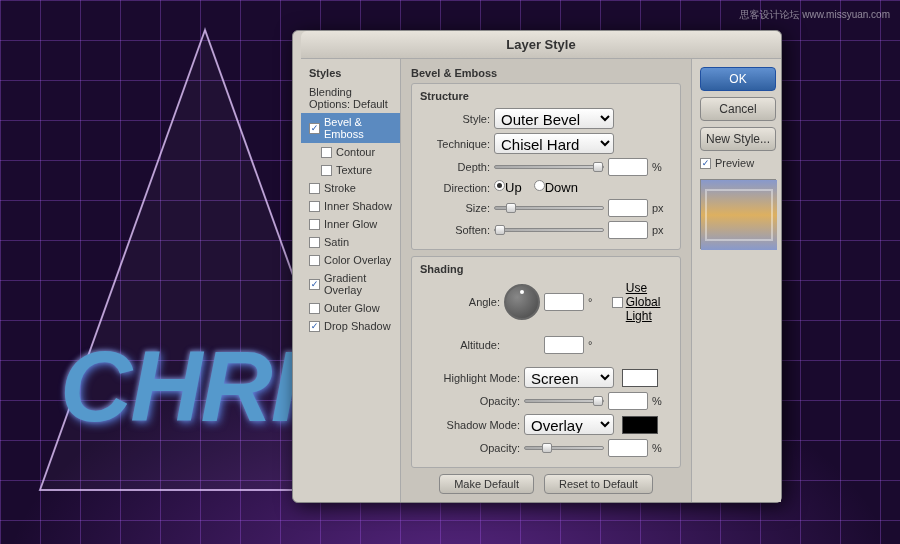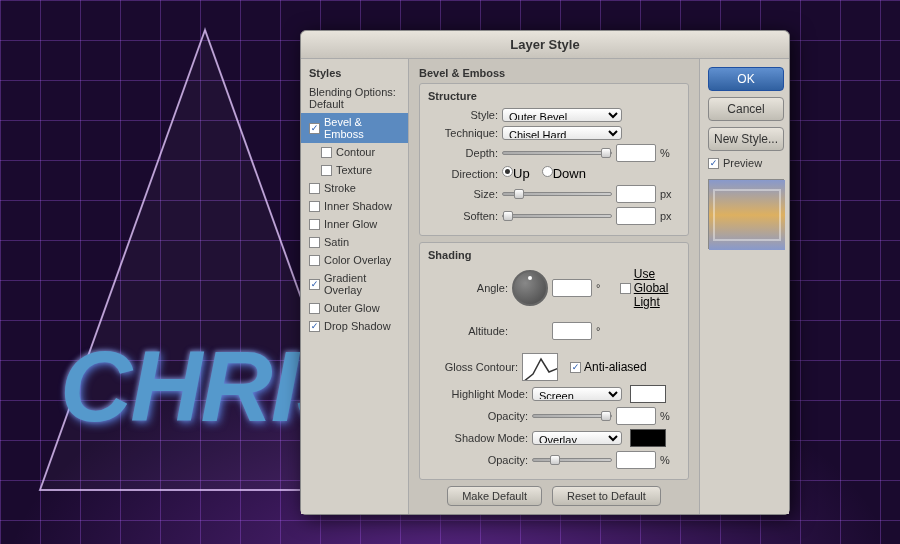--- a/index.html
+++ b/index.html
@@ -60,26 +60,27 @@
       top: 8px;
       right: 10px;
       font-size: 10px;
       color: rgba(255,255,255,0.5);
     }
 
     
     .dialog {
       position: absolute;
       top: 30px;
-      left: 300px;
+      left: 292px;
       width: 490px;
       background: #d4d0c8;
       border: 1px solid #888;
       border-radius: 6px;
       box-shadow: 4px 4px 20px rgba(0,0,0,0.7);
+      padding-left: 8px;
     }
 
     .dialog-titlebar {
       background: linear-gradient(to bottom, #e8e4dc, #c8c4bc);
       border-bottom: 1px solid #aaa;
       padding: 6px 10px;
       text-align: center;
       font-size: 13px;
       font-weight: bold;
       border-radius: 6px 6px 0 0;
@@ -181,26 +182,26 @@
       text-align: right;
       flex-shrink: 0;
     }
 
     .form-label-w70 { width: 70px; }
     .form-label-w80 { width: 80px; }
     .form-label-w90 { width: 90px; }
     .form-label-w100 { width: 100px; }
 
     select.small-select {
-      font-size: 11px;
+      font-size: 15px;
       padding: 1px 2px;
       background: linear-gradient(to bottom, #fff, #e8e8e8);
       border: 1px solid #888;
       border-radius: 3px;
-      height: 14px;
+      height: 21px;
       cursor: pointer;
     }
 
     input.small-input {
       font-size: 11px;
       padding: 1px 3px;
       border: 1px solid #888;
       border-radius: 2px;
       background: white;
       height: 18px;
@@ -375,20 +376,21 @@
     <polygon points="175,10 10,470 340,470" fill="none" stroke="rgba(220,200,255,0.7)" stroke-width="2"></polygon>
     <polygon points="175,10 10,470 340,470" fill="rgba(255,255,255,0.03)"></polygon>
 
     <line x1="175" y1="10" x2="10" y2="470" stroke="rgba(255,200,255,0.4)" stroke-width="1"></line>
     <line x1="175" y1="10" x2="340" y2="470" stroke="rgba(255,200,255,0.4)" stroke-width="1"></line>
     <line x1="10" y1="470" x2="340" y2="470" stroke="rgba(255,200,255,0.4)" stroke-width="1"></line>
   </svg>
 
   <div class="chris-text">CHRIS</div>
 
+  <div class="watermark">思客设计论坛 www.missyuan.com</div>
 </div>
 
 <div class="dialog">
   <div class="dialog-titlebar">
     <span>Layer Style</span>
   </div>
 
   <div style="display:flex;">
 
     <div class="styles-panel">
@@ -534,32 +536,20 @@
           </div>
         </div>
 
         <div class="form-row">
           <span class="form-label form-label-w80">Altitude:</span>
           <div style="width:36px;height:36px;"></div>
           <input class="small-input w40" type="text" style="">
           <span class="unit-label">°</span>
         </div>
 
-        <div class="form-row">
-          <span class="form-label form-label-w90">Gloss Contour:</span>
-          <div class="contour-preview">
-            <svg width="36" height="28" viewBox="0 0 36 28">
-              <polyline points="0,28 10,20 18,5 26,18 36,14" fill="none" stroke="#333" stroke-width="1.5"></polyline>
-            </svg>
-          </div>
-          <div style="display:flex;align-items:center;gap:3px;margin-left:8px;">
-            <div class="checkbox checked"></div>
-            <span>Anti-aliased</span>
-          </div>
-        </div>
 
         <div class="form-row">
           <span class="form-label form-label-w100">Highlight Mode:</span>
           <select class="small-select" style="width:90px;">
             <option>Screen</option>
           </select>
           <span class="color-swatch color-white" style="margin-left:4px;"></span>
         </div>
 
         <div class="form-row">

